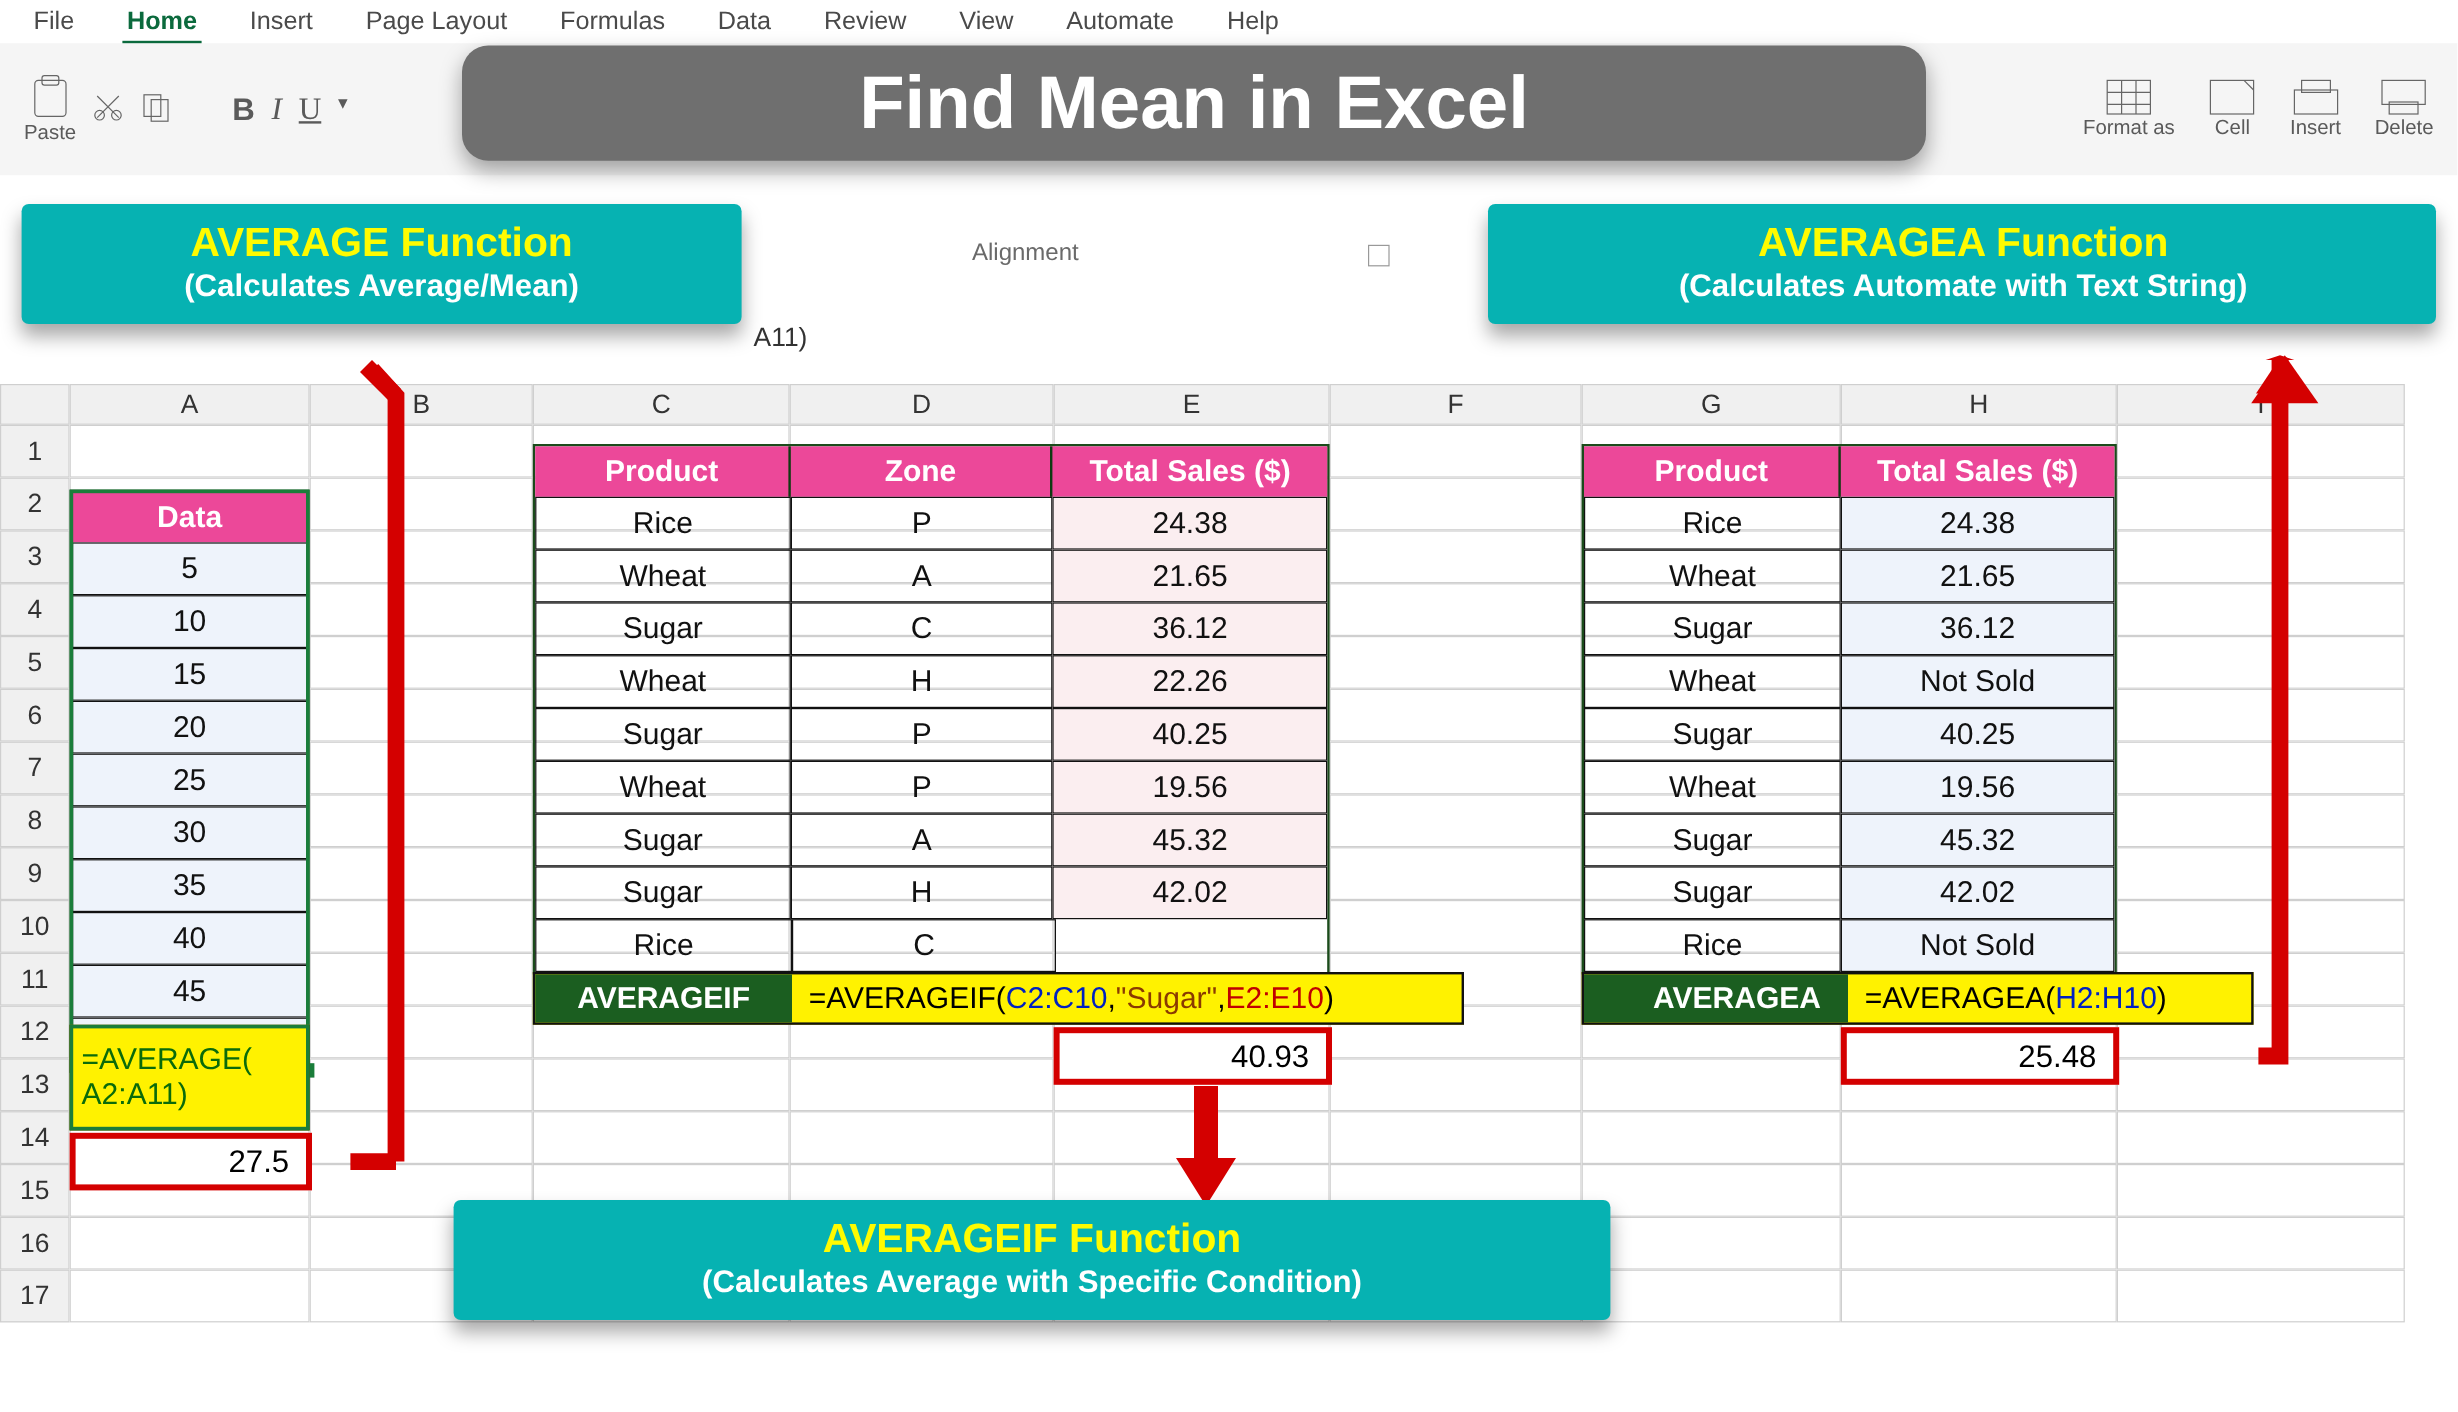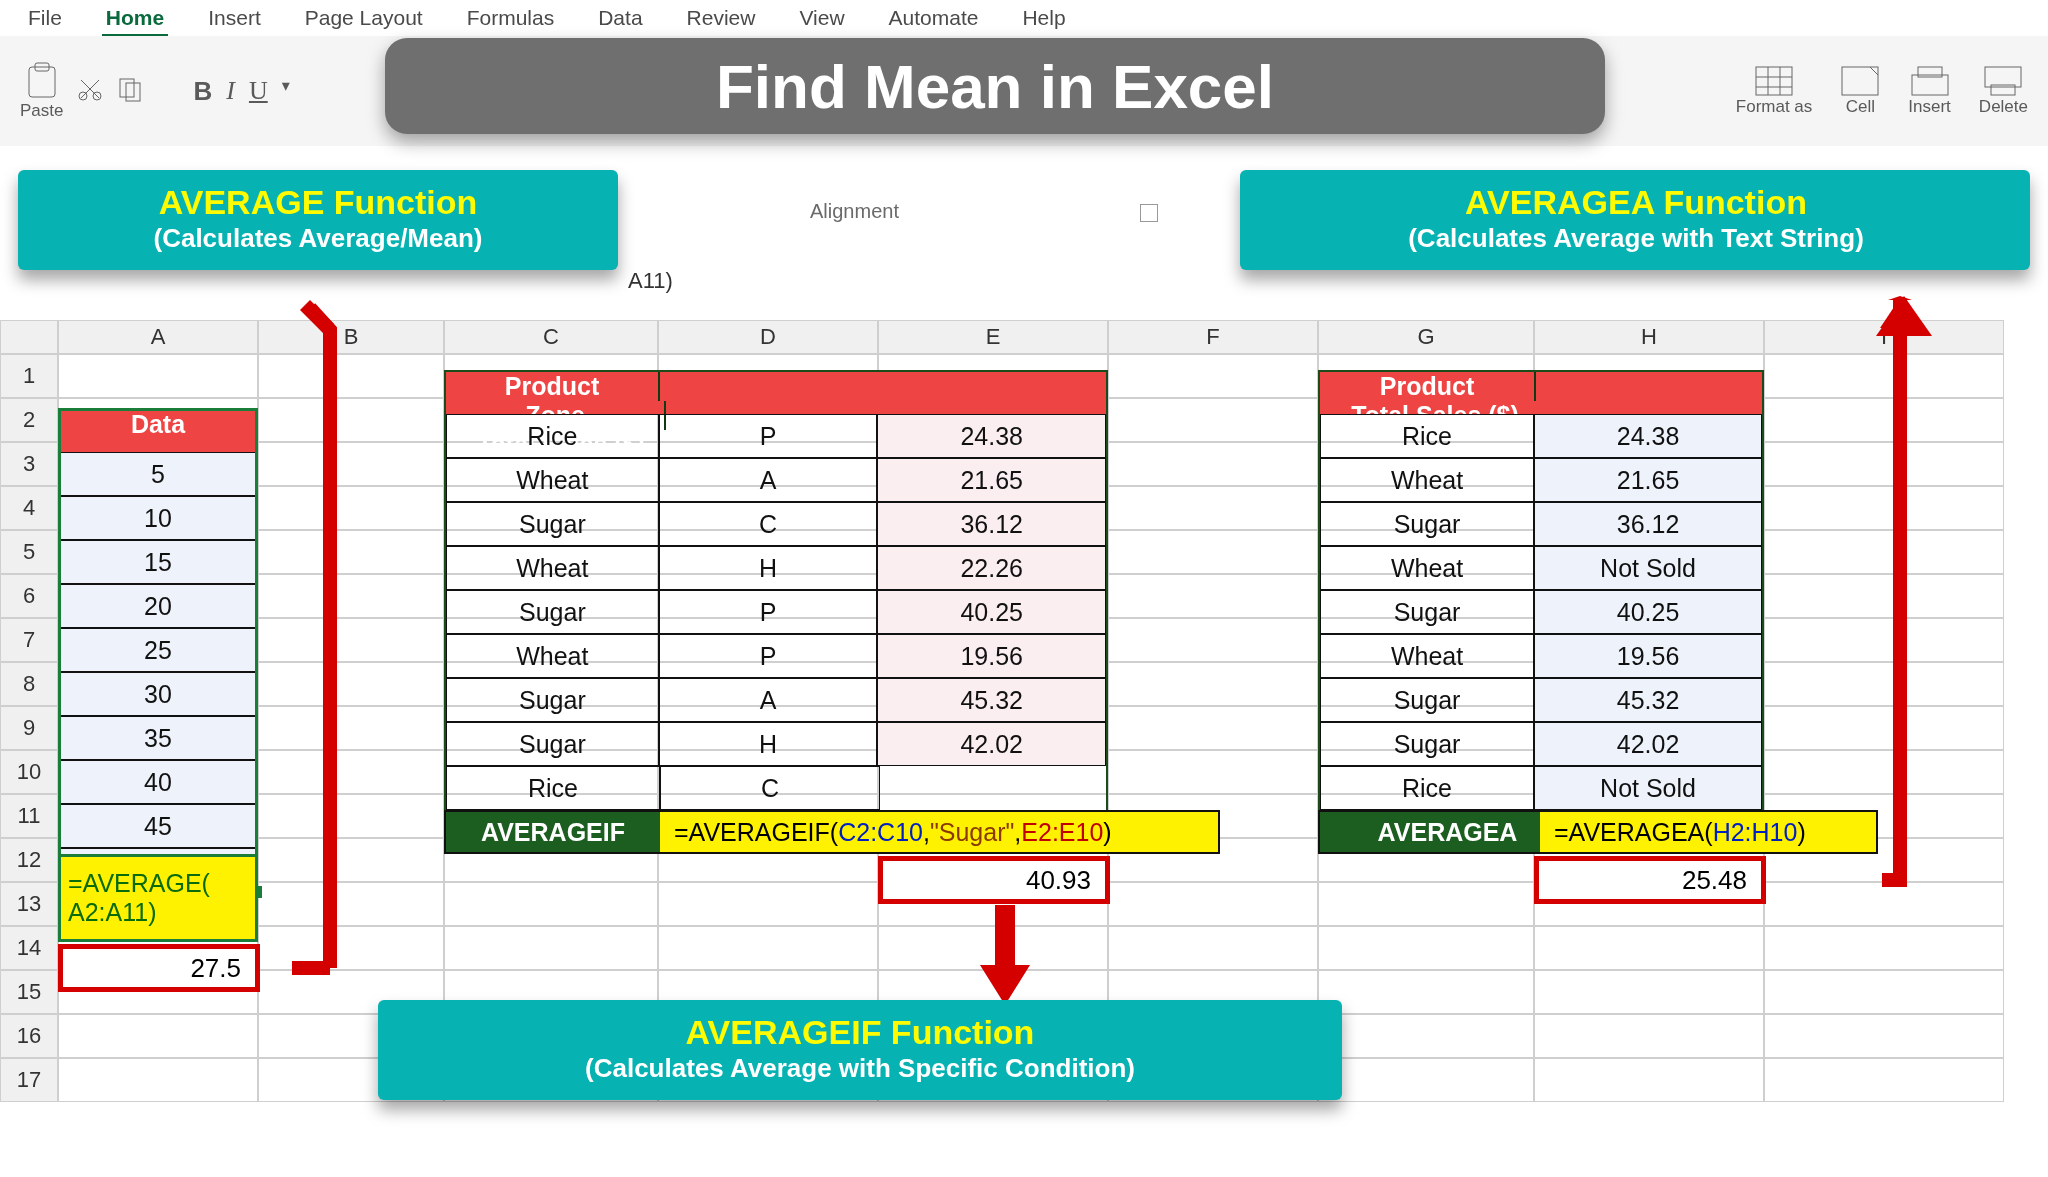--- a/index.html
+++ b/index.html
@@ -130,27 +130,26 @@
 
   
   .tbl {
     position:absolute;
     z-index:20;
     font-size:25px;
     color:#111;
     border:2px solid #1b4b1b;
   }
   .tbl .hdr {
-    background:#ef4444;
+    background:#ec4899;
     color:#fff;
     font-weight:700;
     text-align:center;
     height:42px;
     display:flex;
-    flex-direction:column;
   }
   .tbl .hdr > div {
     display:flex; align-items:center; justify-content:center;
     border-right:2px solid #0e3b12;
   }
   .tbl .hdr > div:last-child{border-right:none;}
   .tbl .r { display:flex; height:44px;}
   .tbl .r > div {
     border:1px solid #111;
     display:flex; align-items:center; justify-content:center;
@@ -295,21 +294,21 @@
 </div>
 
 <div class="banner">Find Mean in Excel</div>
 
 <div class="callout callout-a">
   <div class="t1">AVERAGE Function</div>
   <div class="t2">(Calculates Average/Mean)</div>
 </div>
 <div class="callout callout-b">
   <div class="t1">AVERAGEA Function</div>
-  <div class="t2">(Calculates Average with Text String)</div>
+  <div class="t2">(Calculates Automate with Text String)</div>
 </div>
 <div class="callout callout-c">
   <div class="t1">AVERAGEIF Function</div>
   <div class="t2">(Calculates Average with Specific Condition)</div>
 </div>
 
 <div class="grouplabel gl-align">Alignment</div>
 <div class="launcher"></div>
 <div class="gl-fx">A11)</div>
 

